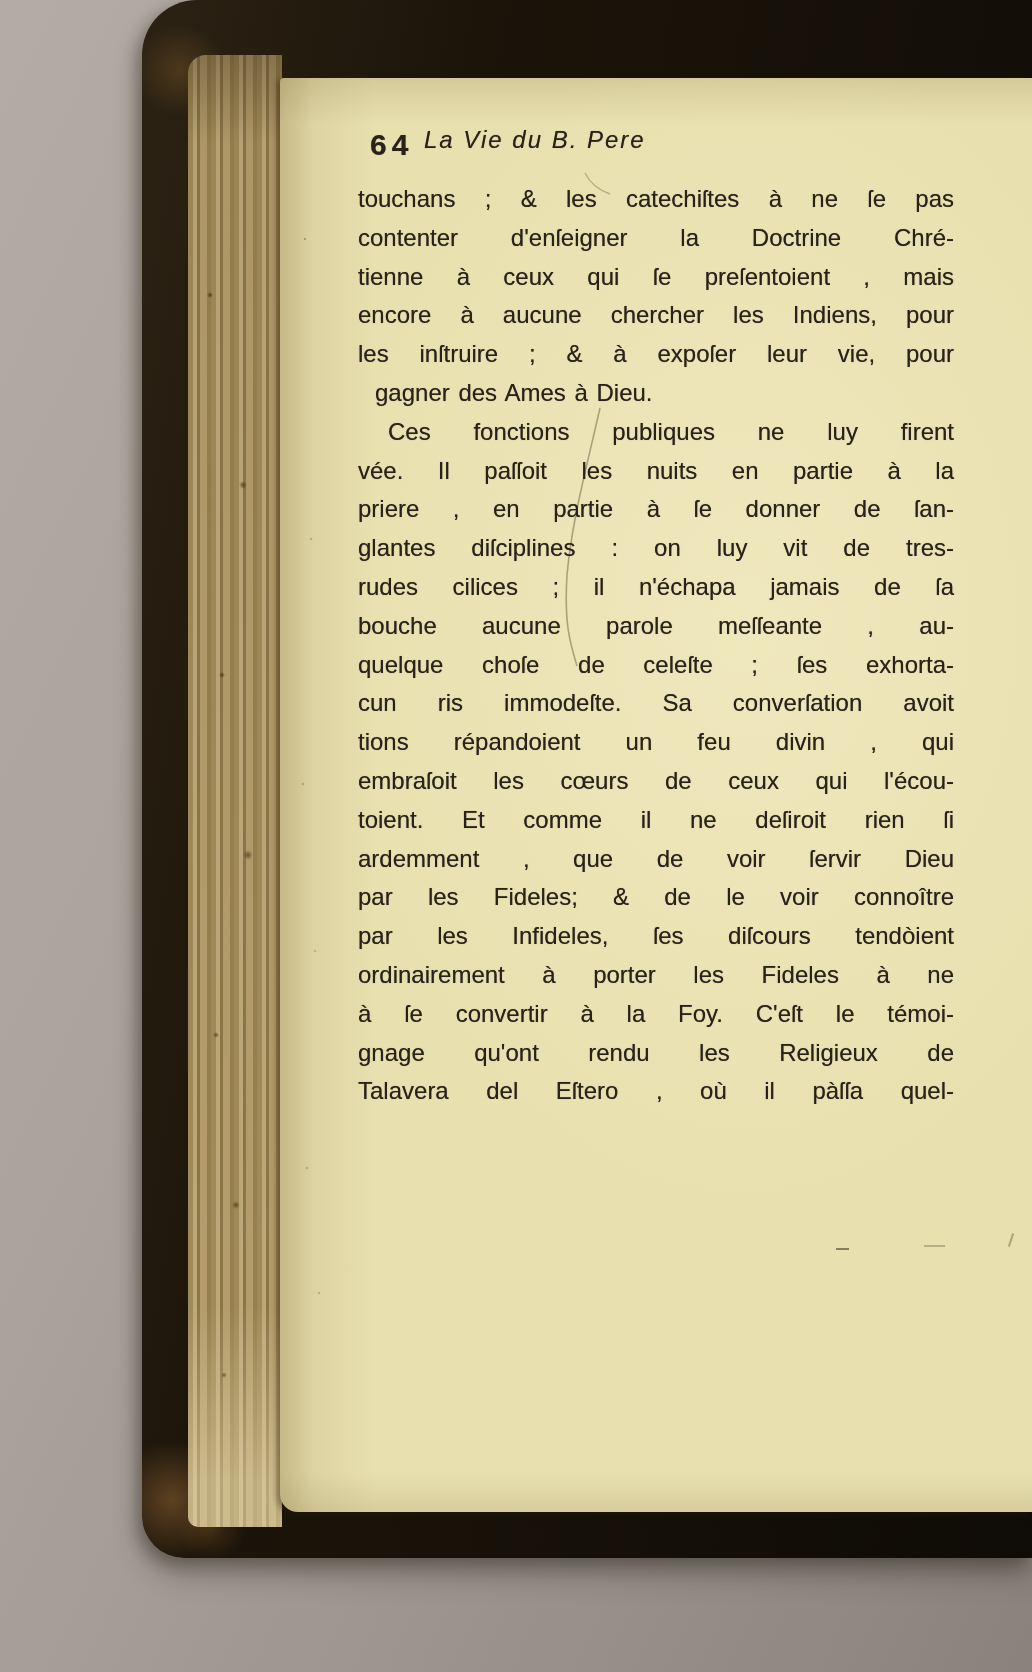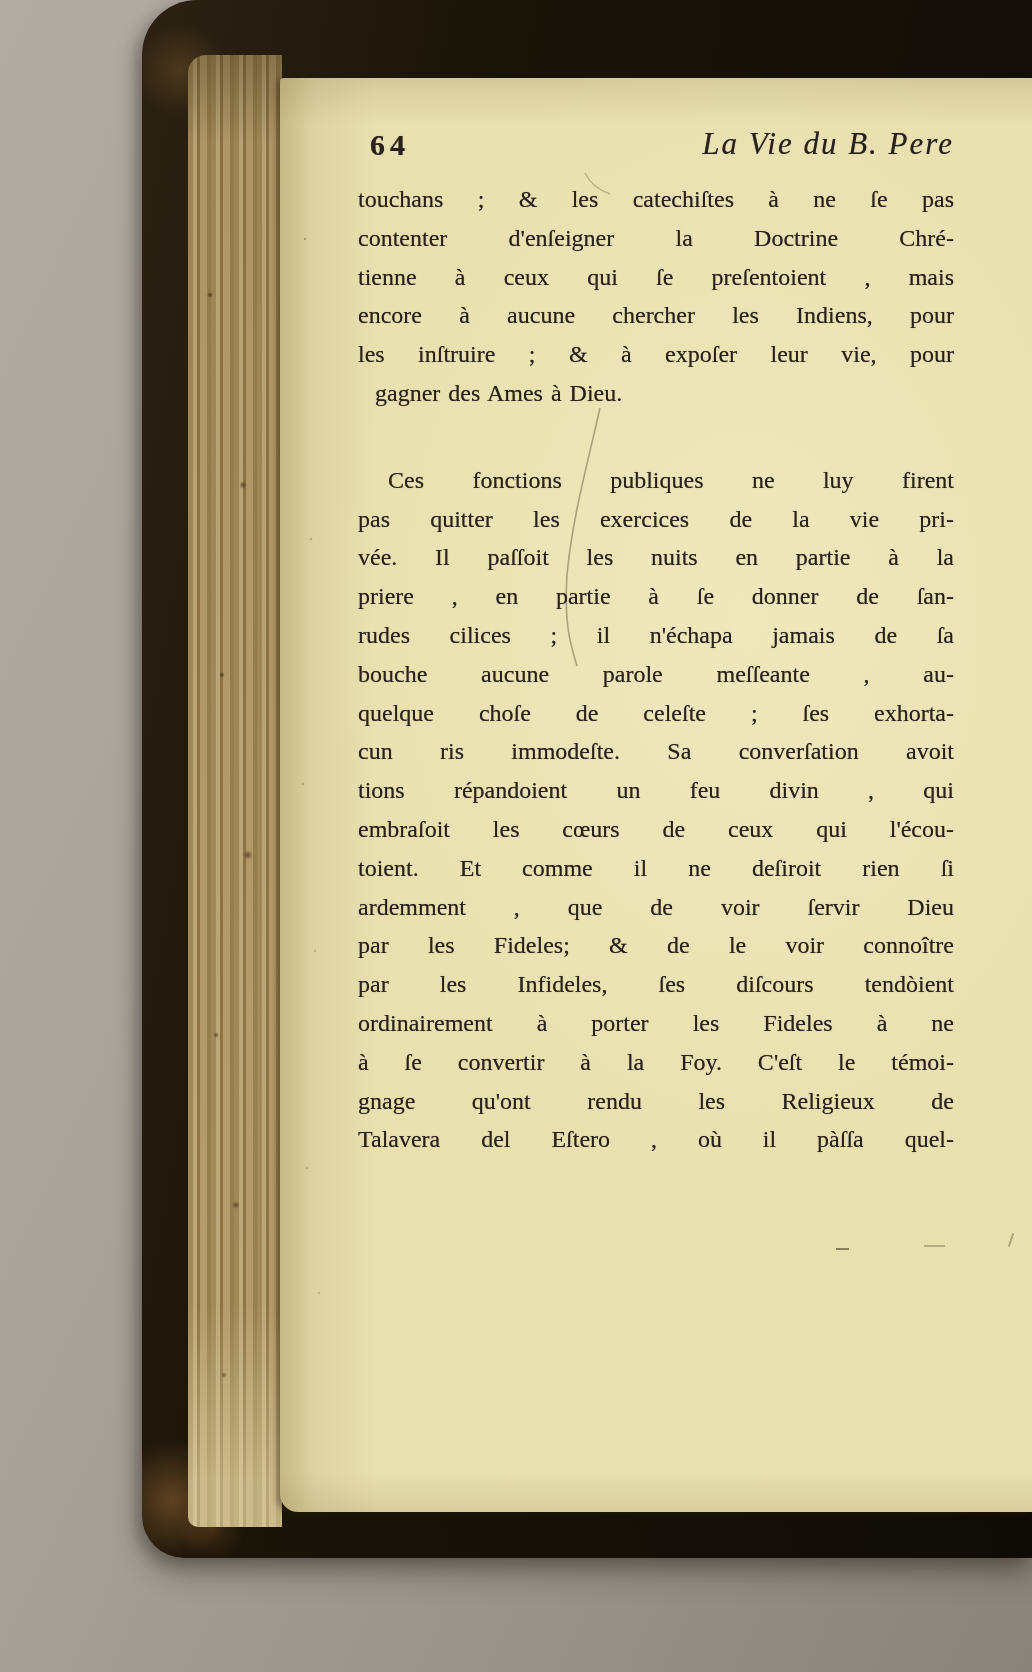--- a/index.html
+++ b/index.html
@@ -2,21 +2,21 @@
 <html><head>
 <meta charset="utf-8">
 <style>
   html, body { margin: 0; padding: 0; }
   #canvas {
     position: relative;
     width: 1032px;
     height: 1672px;
     overflow: hidden;
     background: linear-gradient(115deg, #b3aca4 0%, #aaa39b 35%, #9c958d 65%, #8a837b 100%);
-    font-family: Liberation Serif, serif;
+    font-family: Liberation Sans, sans-serif;
   }
 
   
   #book {
     position: absolute;
     left: 142px; top: 0; width: 890px; height: 1558px;
     border-radius: 55px 0 0 42px;
     background:
       radial-gradient(circle 46px at 38px 70px,  rgba(128,92,44,0.40), rgba(128,92,44,0.0) 100%),
       radial-gradient(circle 60px at 30px 1500px, rgba(146,102,52,0.55), rgba(146,102,52,0.0) 100%),
@@ -90,36 +90,36 @@
   #header-row {
     position: relative;
     height: 46px;
     font-size: 30px;
   }
   #folio {
     position: absolute; left: 12px; top: 2px;
     letter-spacing: 5px; font-weight: bold;
   }
   #running-title {
-    display: block; text-align: right;
+    display: block; text-align: left;
     padding-left: 66px;
-    font-style: italic; font-size: 31px; letter-spacing: 2px;
+    font-style: italic; font-size: 24px; letter-spacing: 2px;
     white-space: nowrap;
   }
   #text-lines { margin-top: 8px; }
   .tline {
     font-size: 24px;
     line-height: 38.8px;
     word-spacing: 2px;
     text-align: justify;
     text-align-last: justify;
     white-space: normal;
   }
   .tline.flush { text-align-last: left; margin-left: 17px; }
-  .tline.indent { text-indent: 30px; margin-top: 48px; }
+  .tline.indent { text-indent: 30px; }
 </style>
 </head>
 <body>
 
 <div id="canvas">
 
   <div id="book"></div>
 
   <div id="edge-stack"></div>
 
@@ -142,23 +142,23 @@
         <span id="running-title">La Vie du B. Pere</span>
       </div>
       <div id="text-lines">
           <div class="tline">touchans ; &amp; les catechiſtes à ne ſe pas</div>
           <div class="tline">contenter d'enſeigner la Doctrine Chré-</div>
           <div class="tline">tienne à ceux qui ſe preſentoient , mais</div>
           <div class="tline">encore à aucune chercher les Indiens, pour</div>
           <div class="tline">les inſtruire ; &amp; à expoſer leur vie, pour</div>
           <div class="tline flush">gagner des Ames à Dieu.</div>
           <div class="tline indent">Ces fonctions publiques ne luy firent</div>
-          <div class="tline">pas quitter les exercices de la vie pri-</div>
           <div class="tline">vée. Il paſſoit les nuits en partie à la</div>
           <div class="tline">priere , en partie à ſe donner de ſan-</div>
+          <div class="tline">glantes diſciplines : on luy vit de tres-</div>
           <div class="tline">rudes cilices ; il n'échapa jamais de ſa</div>
           <div class="tline">bouche aucune parole meſſeante , au-</div>
           <div class="tline">quelque choſe de celeſte ; ſes exhorta-</div>
           <div class="tline">cun ris immodeſte. Sa converſation avoit</div>
           <div class="tline">tions répandoient un feu divin , qui</div>
           <div class="tline">embraſoit les cœurs de ceux qui l'écou-</div>
           <div class="tline">toient. Et comme il ne deſiroit rien ſi</div>
           <div class="tline">ardemment , que de voir ſervir Dieu</div>
           <div class="tline">par les Fideles; &amp; de le voir connoître</div>
           <div class="tline">par les Infideles, ſes diſcours tendòient</div>

